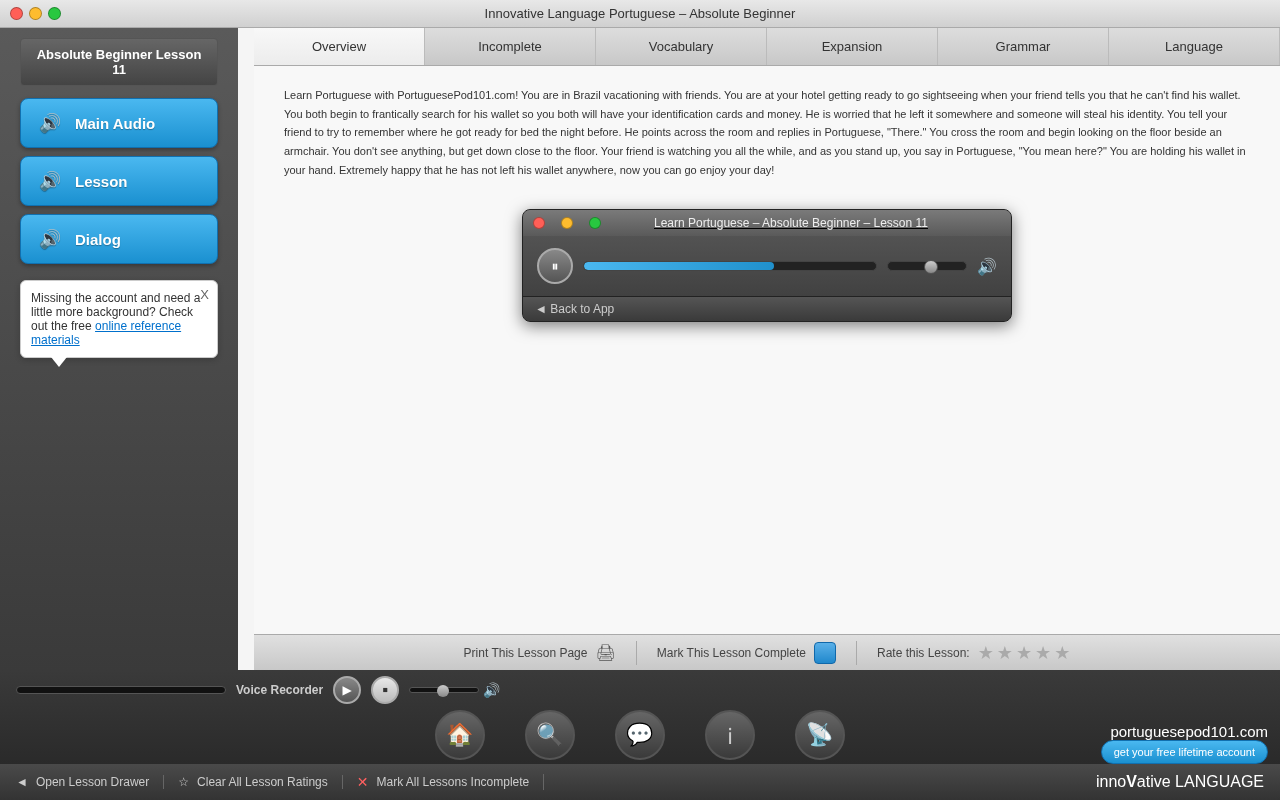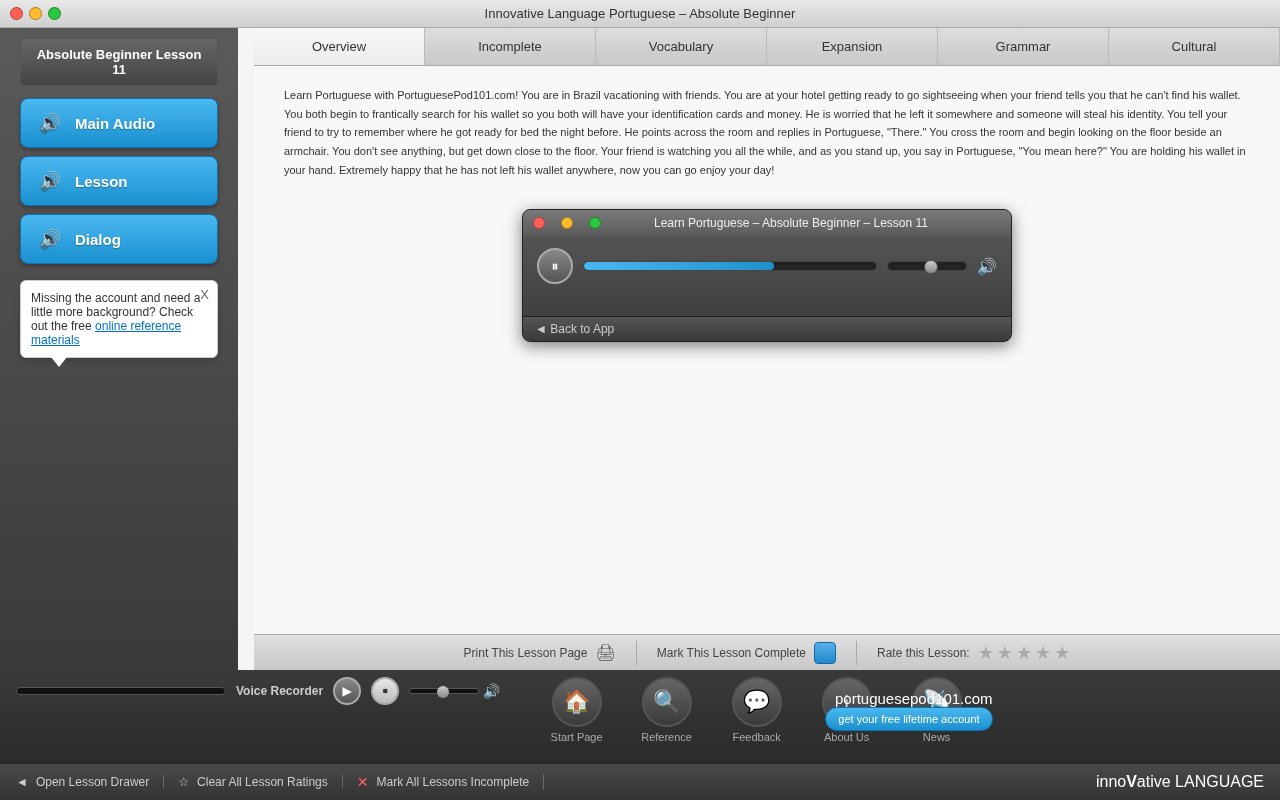--- a/index.html
+++ b/index.html
@@ -207,20 +207,21 @@
       overflow: hidden;
       box-shadow: 0 4px 16px rgba(0,0,0,0.5);
       border: 1px solid #222;
     }
     .player-titlebar {
       background: linear-gradient(to bottom, #7a7a7a, #5a5a5a);
       display: flex;
       align-items: center;
       padding: 6px 10px;
       gap: 16px;
+      text-decoration: underline;
     }
     .player-btn-close { background: #ff5f57; width: 12px; height: 12px; border-radius: 50%; border: 1px solid rgba(0,0,0,0.3); }
     .player-btn-min { background: #febc2e; width: 12px; height: 12px; border-radius: 50%; border: 1px solid rgba(0,0,0,0.3); }
     .player-btn-max { background: #28c840; width: 12px; height: 12px; border-radius: 50%; border: 1px solid rgba(0,0,0,0.3); }
     .player-title {
       flex: 1;
       text-align: center;
       color: #eee;
       font-size: 12px;
       font-weight: 500;
@@ -293,21 +294,20 @@
     }
 
     .back-to-app {
       background: linear-gradient(to bottom, #555, #3a3a3a);
       color: #ccc;
       font-size: 12px;
       padding: 5px 12px;
       cursor: pointer;
       text-align: left;
       border-top: 1px solid #222;
-      margin-top: 20px;
     }
 
     
     .status-bar {
       background: linear-gradient(to bottom, #e0e0e0, #c8c8c8);
       border-top: 1px solid #aaa;
       height: 36px;
       display: flex;
       align-items: center;
       justify-content: center;
@@ -338,21 +338,21 @@
       width: 1px;
       height: 24px;
       background: #aaa;
     }
 
     
     .bottom-area {
       background: linear-gradient(to bottom, #3a3a3a, #2a2a2a);
       height: 94px;
       display: flex;
-      flex-direction: row;
+      flex-direction: column;
     }
     .voice-recorder-bar {
       display: flex;
       align-items: center;
       padding: 6px 16px;
       gap: 10px;
       height: 42px;
     }
     .recorder-track {
       width: 210px;
@@ -524,21 +524,21 @@
       </div>
 
       <div class="content-area">
 
         <div class="tabs">
           <div class="tab active">Overview</div>
           <div class="tab">Incomplete</div>
           <div class="tab">Vocabulary</div>
           <div class="tab">Expansion</div>
           <div class="tab">Grammar</div>
-          <div class="tab">Cultural</div>
+          <div class="tab">Language</div>
         </div>
 
         <div class="content-body">
           <div class="lesson-text">Learn Portuguese with PortuguesePod101.com! You are in Brazil vacationing with friends. You are at your hotel getting ready to go sightseeing when your friend tells you that he can't find his wallet. You both begin to frantically search for his wallet so you both will have your identification cards and money. He is worried that he left it somewhere and someone will steal his identity. You tell your friend to try to remember where he got ready for bed the night before. He points across the room and replies in Portuguese, "There." You cross the room and begin looking on the floor beside an armchair. You don't see anything, but get down close to the floor. Your friend is watching you all the while, and as you stand up, you say in Portuguese, "You mean here?" You are holding his wallet in your hand. Extremely happy that he has not left his wallet anywhere, now you can go enjoy your day!</div>
 
           <div class="audio-player-container">
             <div class="audio-player">
               <div class="player-titlebar">
                 <div class="player-btn-close"></div>
                 <div class="player-btn-min"></div>
@@ -619,21 +619,21 @@
           <div class="nav-item">
             <div class="nav-icon-circle">ℹ</div>
             <span class="nav-label">About Us</span>
           </div>
           <div class="nav-item">
             <div class="nav-icon-circle">📡</div>
             <span class="nav-label">News</span>
           </div>
         </div>
 
-        <div style="position:absolute; right:4px; display:flex; flex-direction:column; align-items:flex-end; ">
+        <div style="position:absolute; right:12px; display:flex; flex-direction:column; align-items:flex-end; ">
           <span style="color:white; font-size:15px; font-weight:500;">portuguesepod101.com</span>
           <div class="brand-btn">get your free lifetime account</div>
         </div>
       </div>
     </div>
 
     <div class="footer-bar" style="position:relative;">
       <div class="footer-item">
         <span>◄</span>
         <span>Open Lesson Drawer</span>

